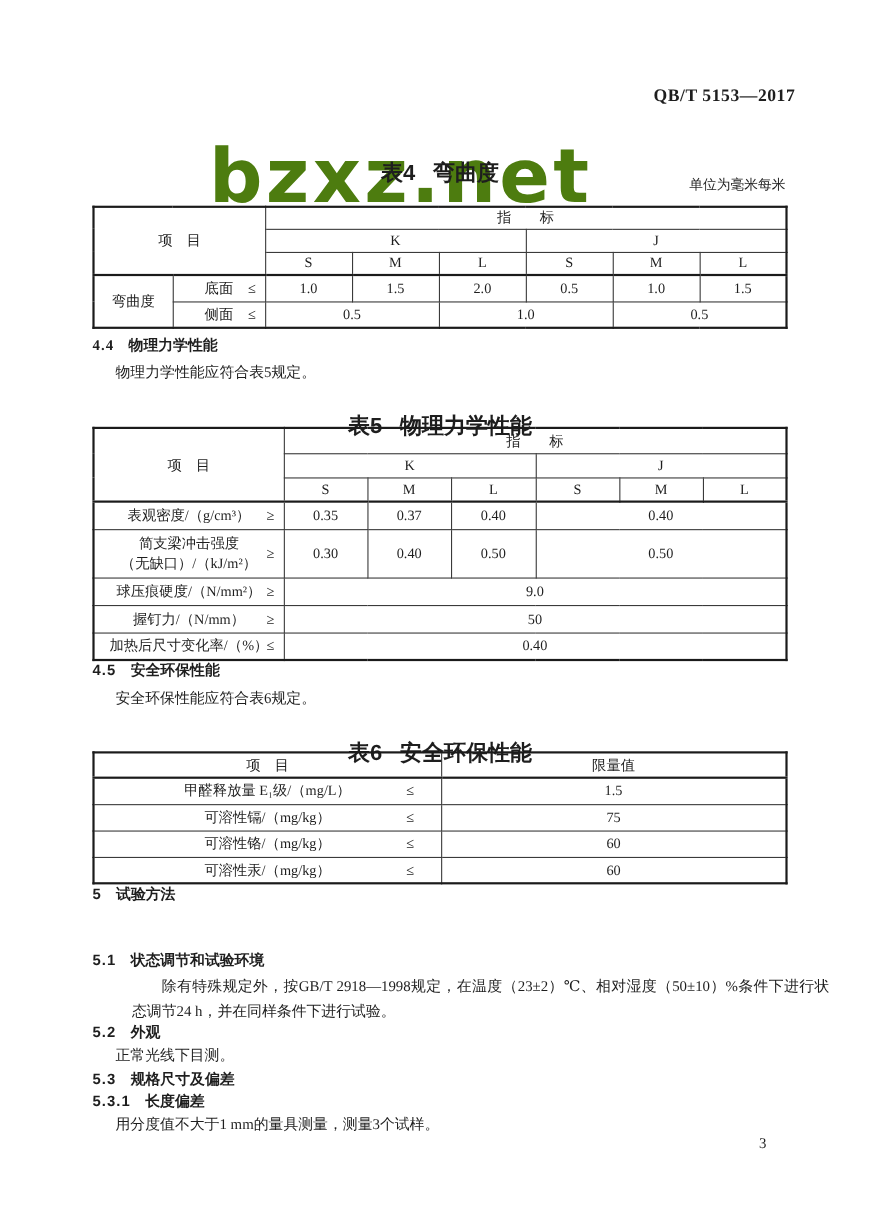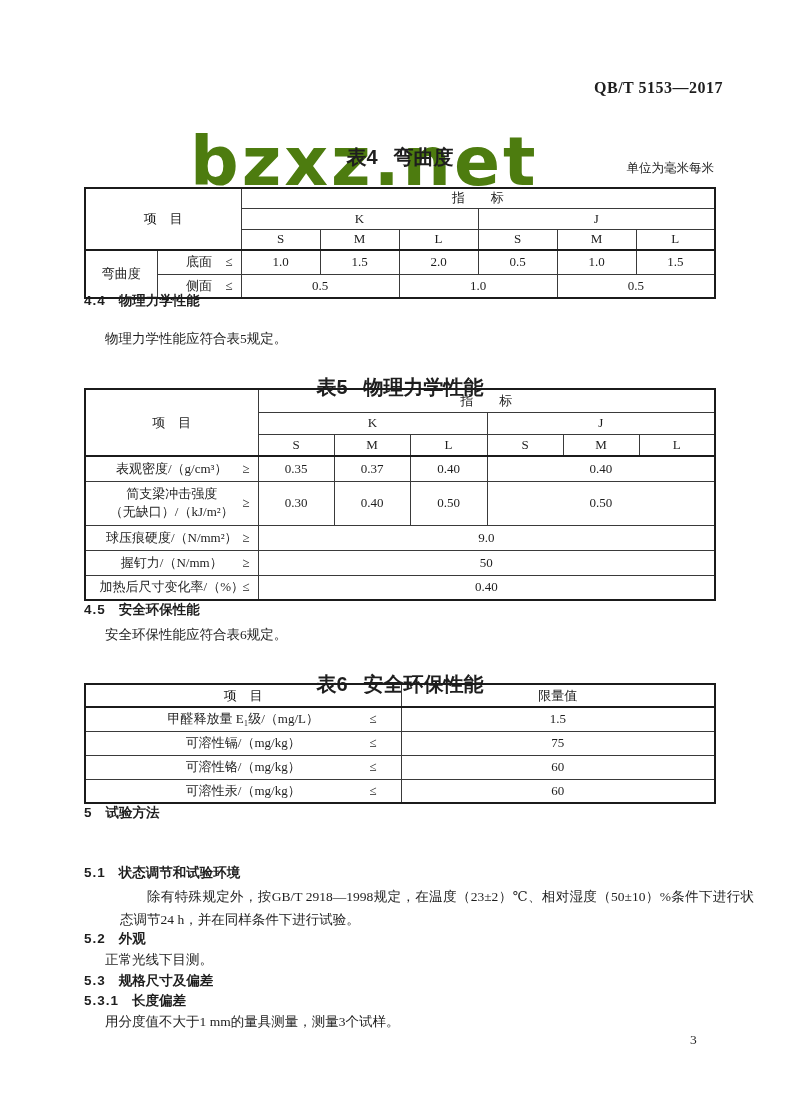--- a/index.html
+++ b/index.html
@@ -127,21 +127,21 @@
       <span>侧面</span>
       <span class="sym">≤</span>
     </td>
     <td colspan="2">0.5</td>
     <td colspan="2">1.0</td>
     <td colspan="2">0.5</td>
   </tr>
 </tbody>
   </table>
 
-<div class="abs sec-h" style="top:292px;">
+<div class="abs sec-h" style="top:305px;font-family:Liberation Serif, serif;">
   <span class="num">4.4</span><span>物理力学性能</span>
 </div>
 <div class="abs body-text" style="top:330px;">物理力学性能应符合表5规定。</div>
 
 <div class="abs tbl-title" style="top:358px;">
   <span class="gap">表5</span><span>物理力学性能</span>
 </div>
 
 <table class="tbl t5" style="top:388px;">
   <colgroup>

